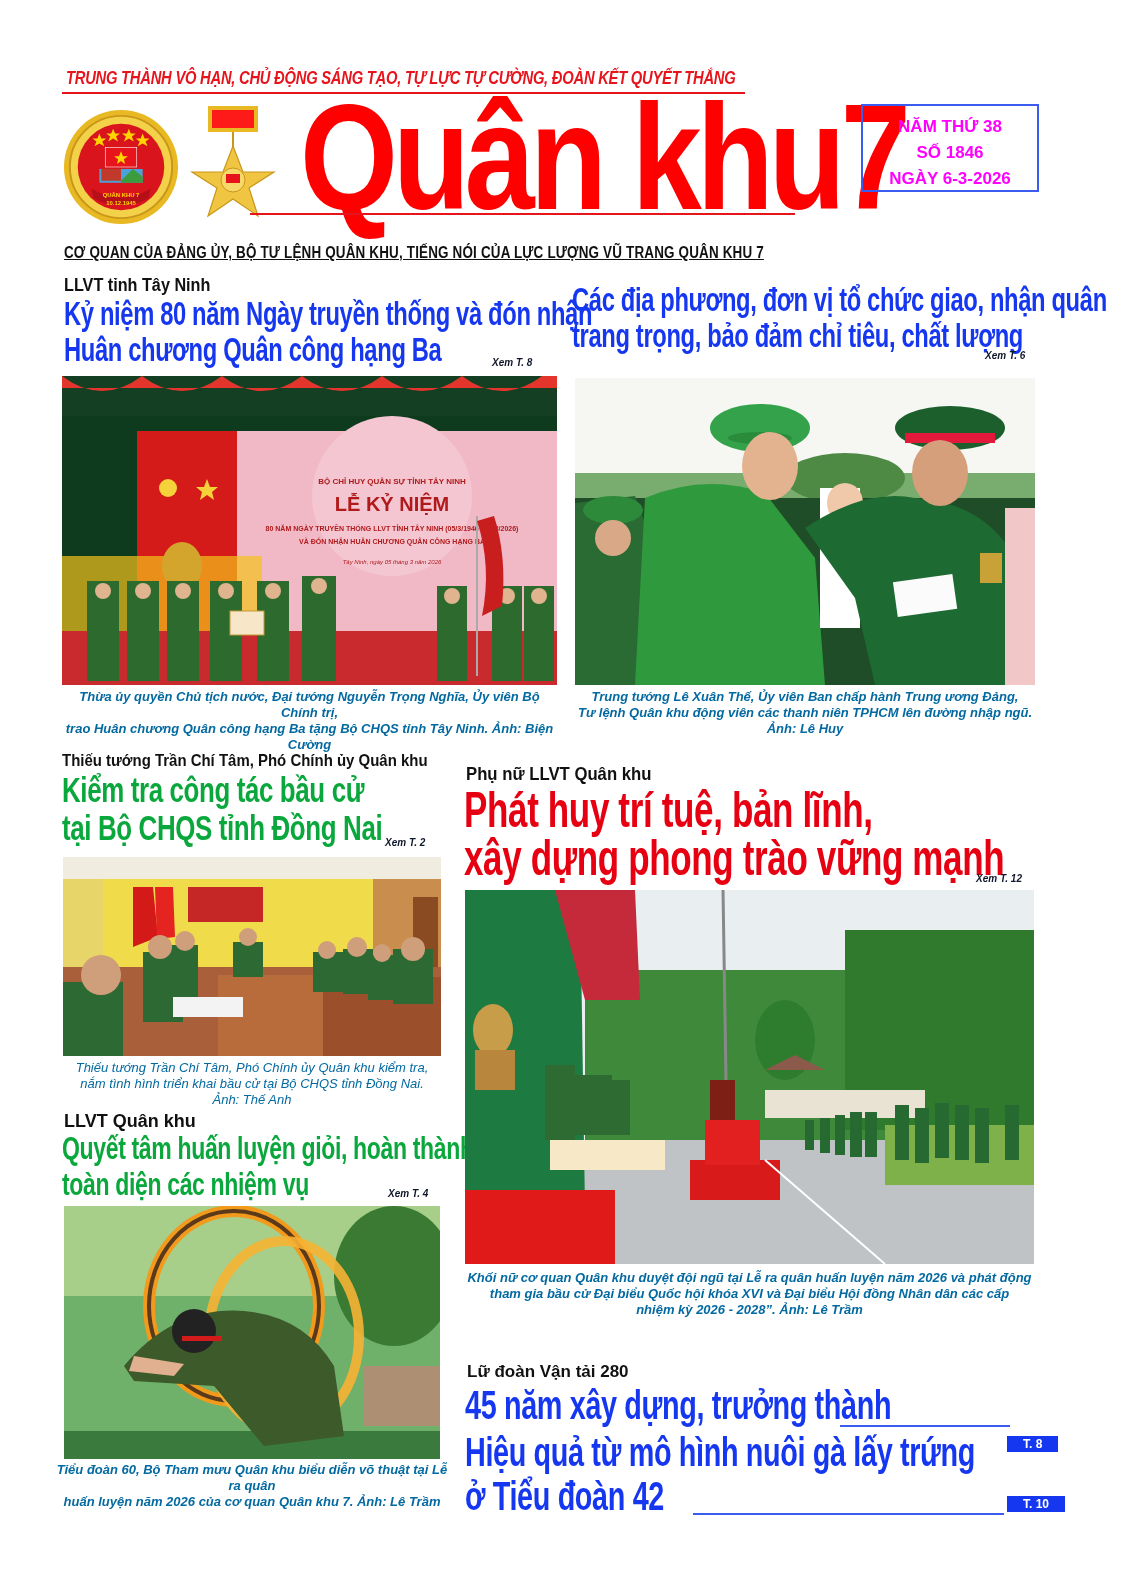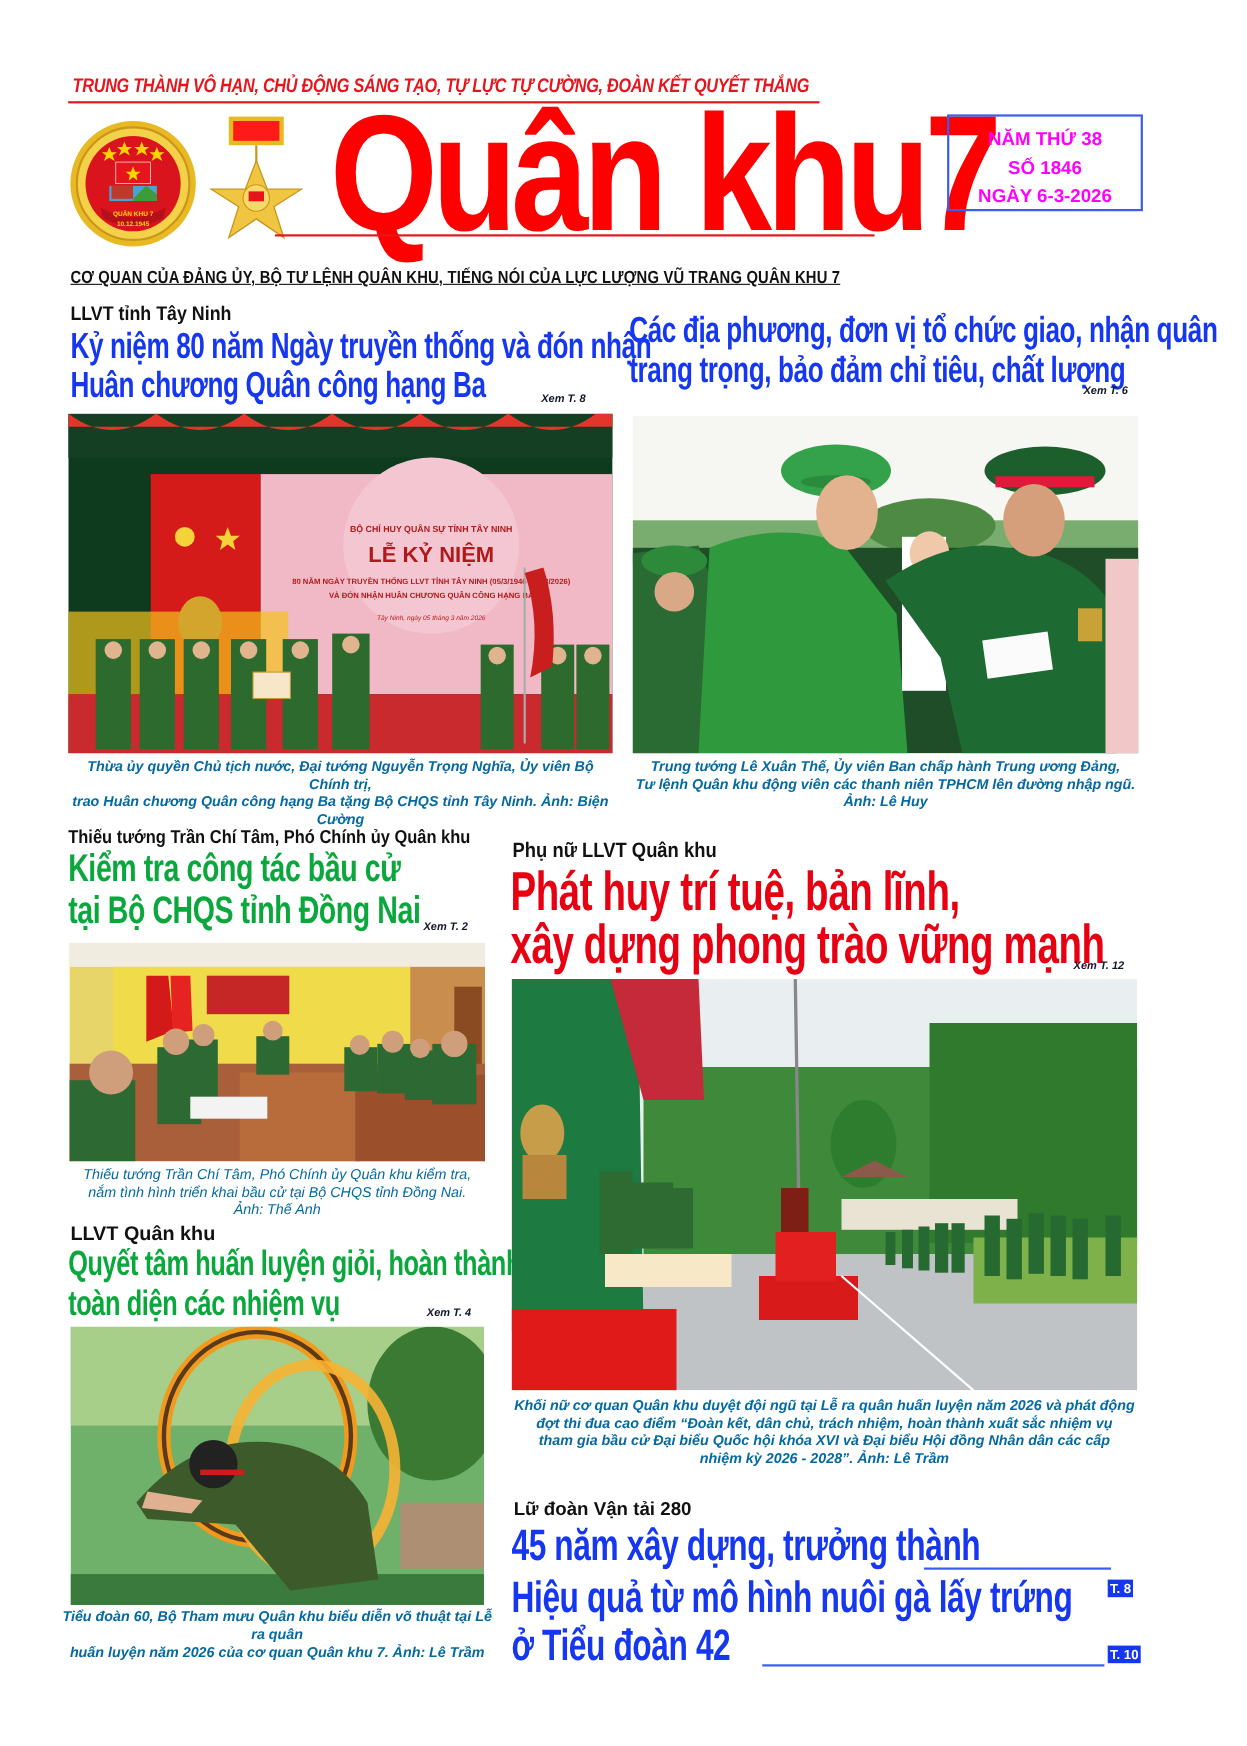--- a/index.html
+++ b/index.html
@@ -26,21 +26,21 @@
   .hl-green { color:#0aa83c; }
   .hl-red { color:#e60012; }
   .see { color:#0f172a; font-weight:bold; font-style:italic; font-size:10px; white-space:nowrap; }
 
   .caption { font-style:italic; font-weight:bold; font-size:13px; line-height:16px; text-align:center; color:#0369a1; }
 
   
   .photo { overflow:hidden; }
   .photo svg { display:block; width:100%; height:100%; }
 
-  .pageref { background:#1537f0; color:#fff; font-weight:bold; font-size:12px; padding:1px 2px; white-space:nowrap; line-height:14px; }
+  .pageref { background:#1537f0; color:#fff; font-weight:bold; font-size:12px; padding:1px 16px; white-space:nowrap; line-height:14px; }
   .rule { background:#3a5cf0; height:2px; }
 </style>
 </head>
 <body>
 
 <div class="abs motto">TRUNG THÀNH VÔ HẠN, CHỦ ĐỘNG SÁNG TẠO, TỰ LỰC TỰ CƯỜNG, ĐOÀN KẾT QUYẾT THẮNG</div>
 <div class="abs motto-line"></div>
 
 <div class="abs emblem">
   <svg viewBox="0 0 120 120" width="118" height="118">
@@ -300,21 +300,20 @@
         <rect x="370" y="225" width="10" height="40"></rect>
       <rect x="355" y="228" width="10" height="35"></rect>
         <rect x="340" y="230" width="9" height="30"></rect>
       <rect x="540" y="215" width="14" height="55"></rect>
     </g>
     <line x1="300" y1="270" x2="420" y2="374" stroke="#fff" stroke-width="2"></line>
   </svg>
 </div>
 <div class="abs caption" style="left:465px; top:1270px; width:569px;">
   <div>Khối nữ cơ quan Quân khu duyệt đội ngũ tại Lễ ra quân huấn luyện năm 2026 và phát động</div>
-  <div>đợt thi đua cao điểm “Đoàn kết, dân chủ, trách nhiệm, hoàn thành xuất sắc nhiệm vụ</div>
   <div>tham gia bầu cử Đại biểu Quốc hội khóa XVI và Đại biểu Hội đồng Nhân dân các cấp</div>
   <div>nhiệm kỳ 2026 - 2028”. Ảnh: Lê Trầm</div>
 </div>
 
 <div class="abs kicker" style="left:467px; top:1362px; font-size:17px;">Lữ đoàn Vận tải 280</div>
 <div class="abs hl hl-blue" style="left:465px; top:1383px; font-size:40px; line-height:44px; transform:scaleX(0.72);">
   <div>45 năm xây dựng, trưởng thành</div>
 </div>
 <div class="abs rule" style="left:840px; top:1425px; width:170px;"></div>
 <div class="abs pageref" style="left:1007px; top:1436px;">T. 8</div>

